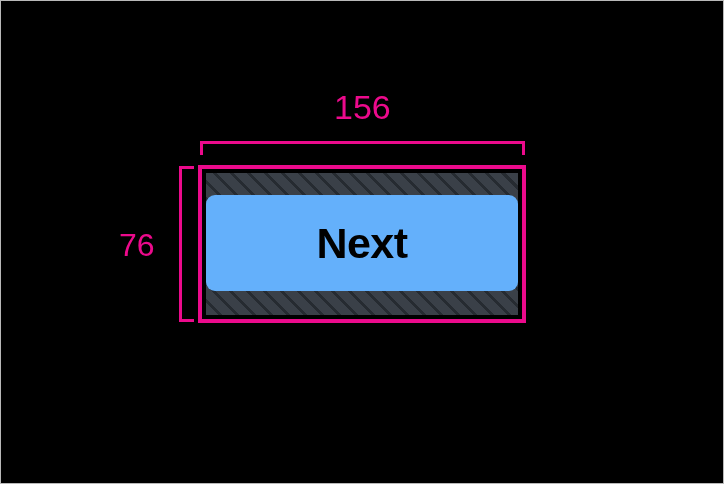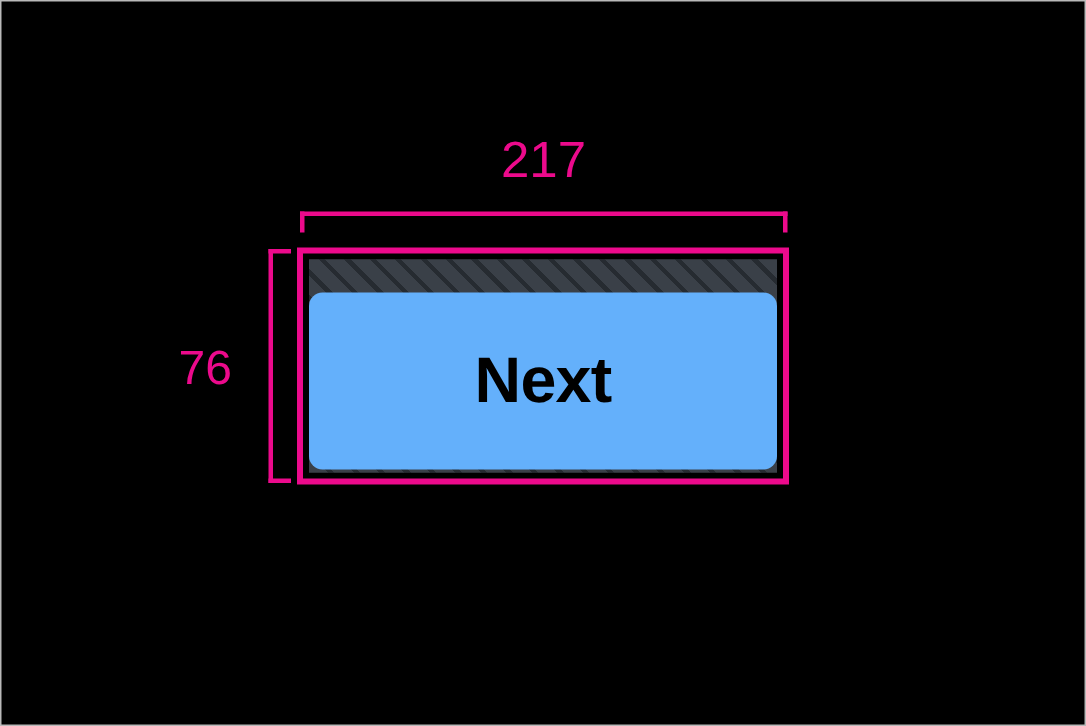--- a/index.html
+++ b/index.html
@@ -90,40 +90,40 @@
       #262b31 12px
     );
     overflow: hidden;
   }
 
   #next-button {
     position: absolute;
     left: 0px;
     top: 22px;
     right: 0px;
-    height: 118px;
+    height: 96px;
     background: #64b0fb;
     border-radius: 9px;
     display: flex;
     align-items: center;
     justify-content: center;
     color: #000000;
     font-family: "Liberation Sans", sans-serif;
     font-size: 43px;
     font-weight: bold;
     letter-spacing: -0.5px;
     user-select: none;
   }
 </style>
 </head>
 <body>
 
 <div id="screenshot">
 
-  <div class="measure-label" id="width-label">217</div>
+  <div class="measure-label" id="width-label">156</div>
   <div id="width-bracket"></div>
 
   <div class="measure-label" id="height-label">76</div>
   <div id="height-bracket"></div>
 
   <div id="element-bbox">
     <div id="widget">
       <div id="next-button">Next</div>
     </div>
   </div>

